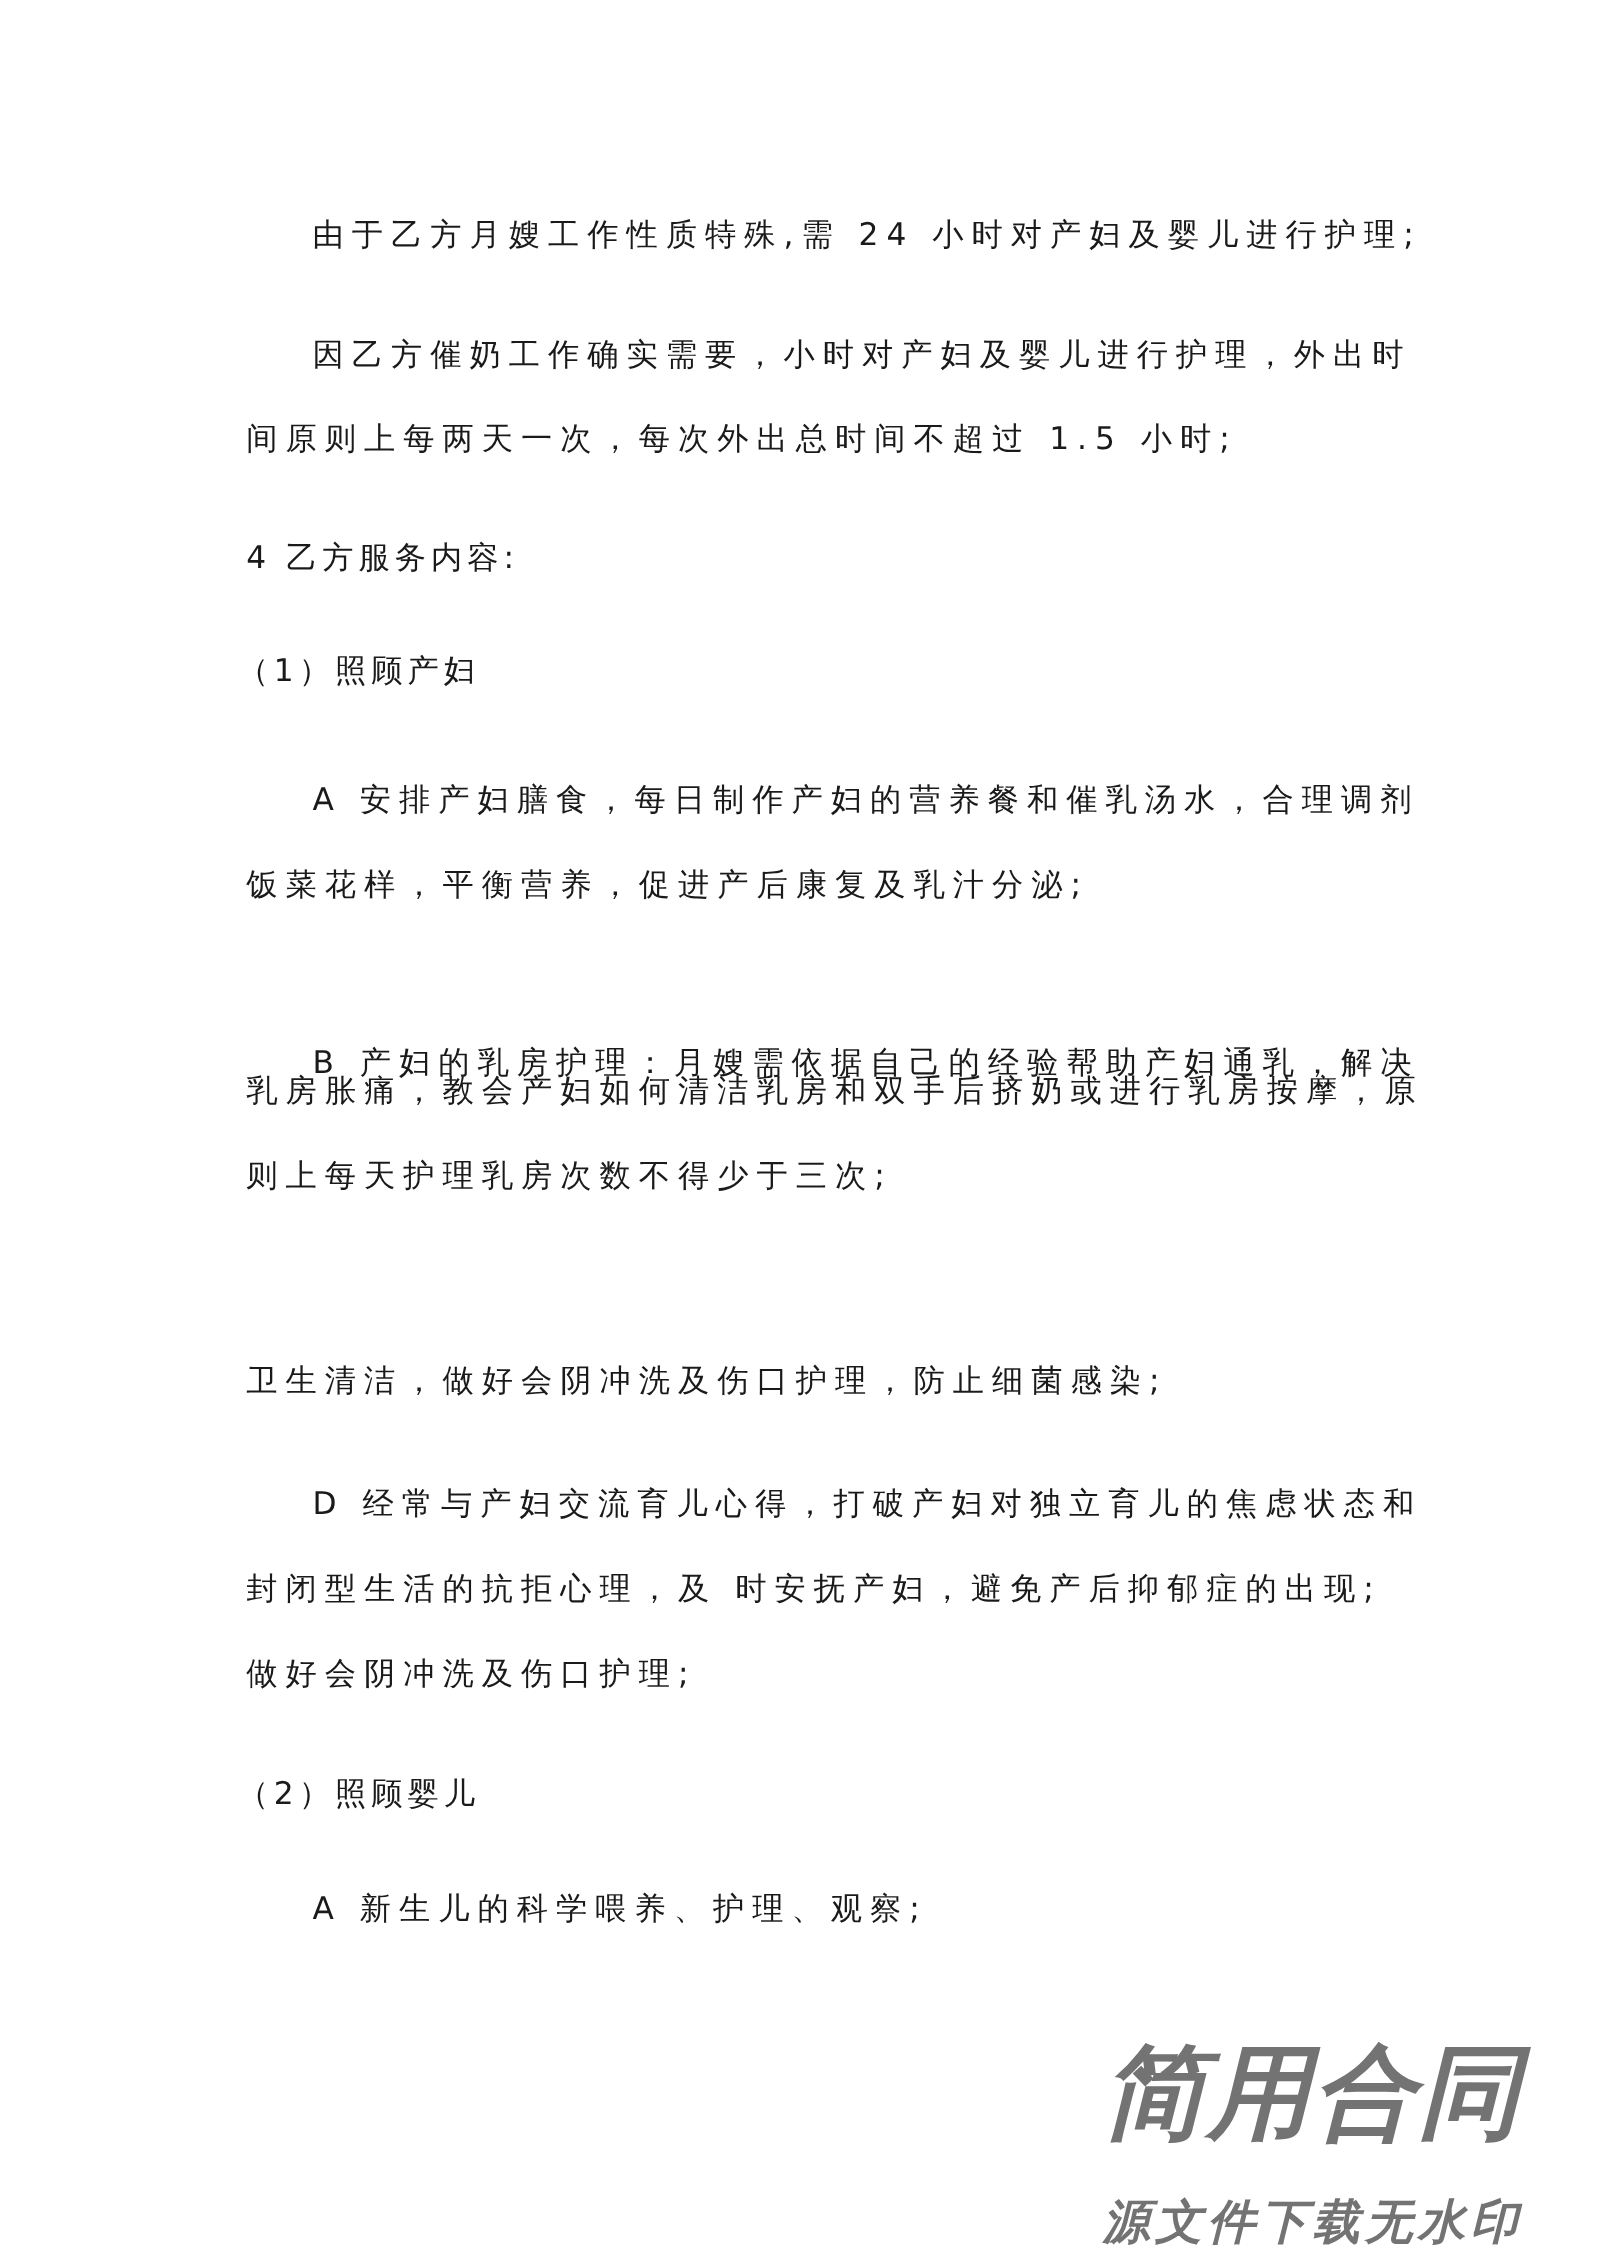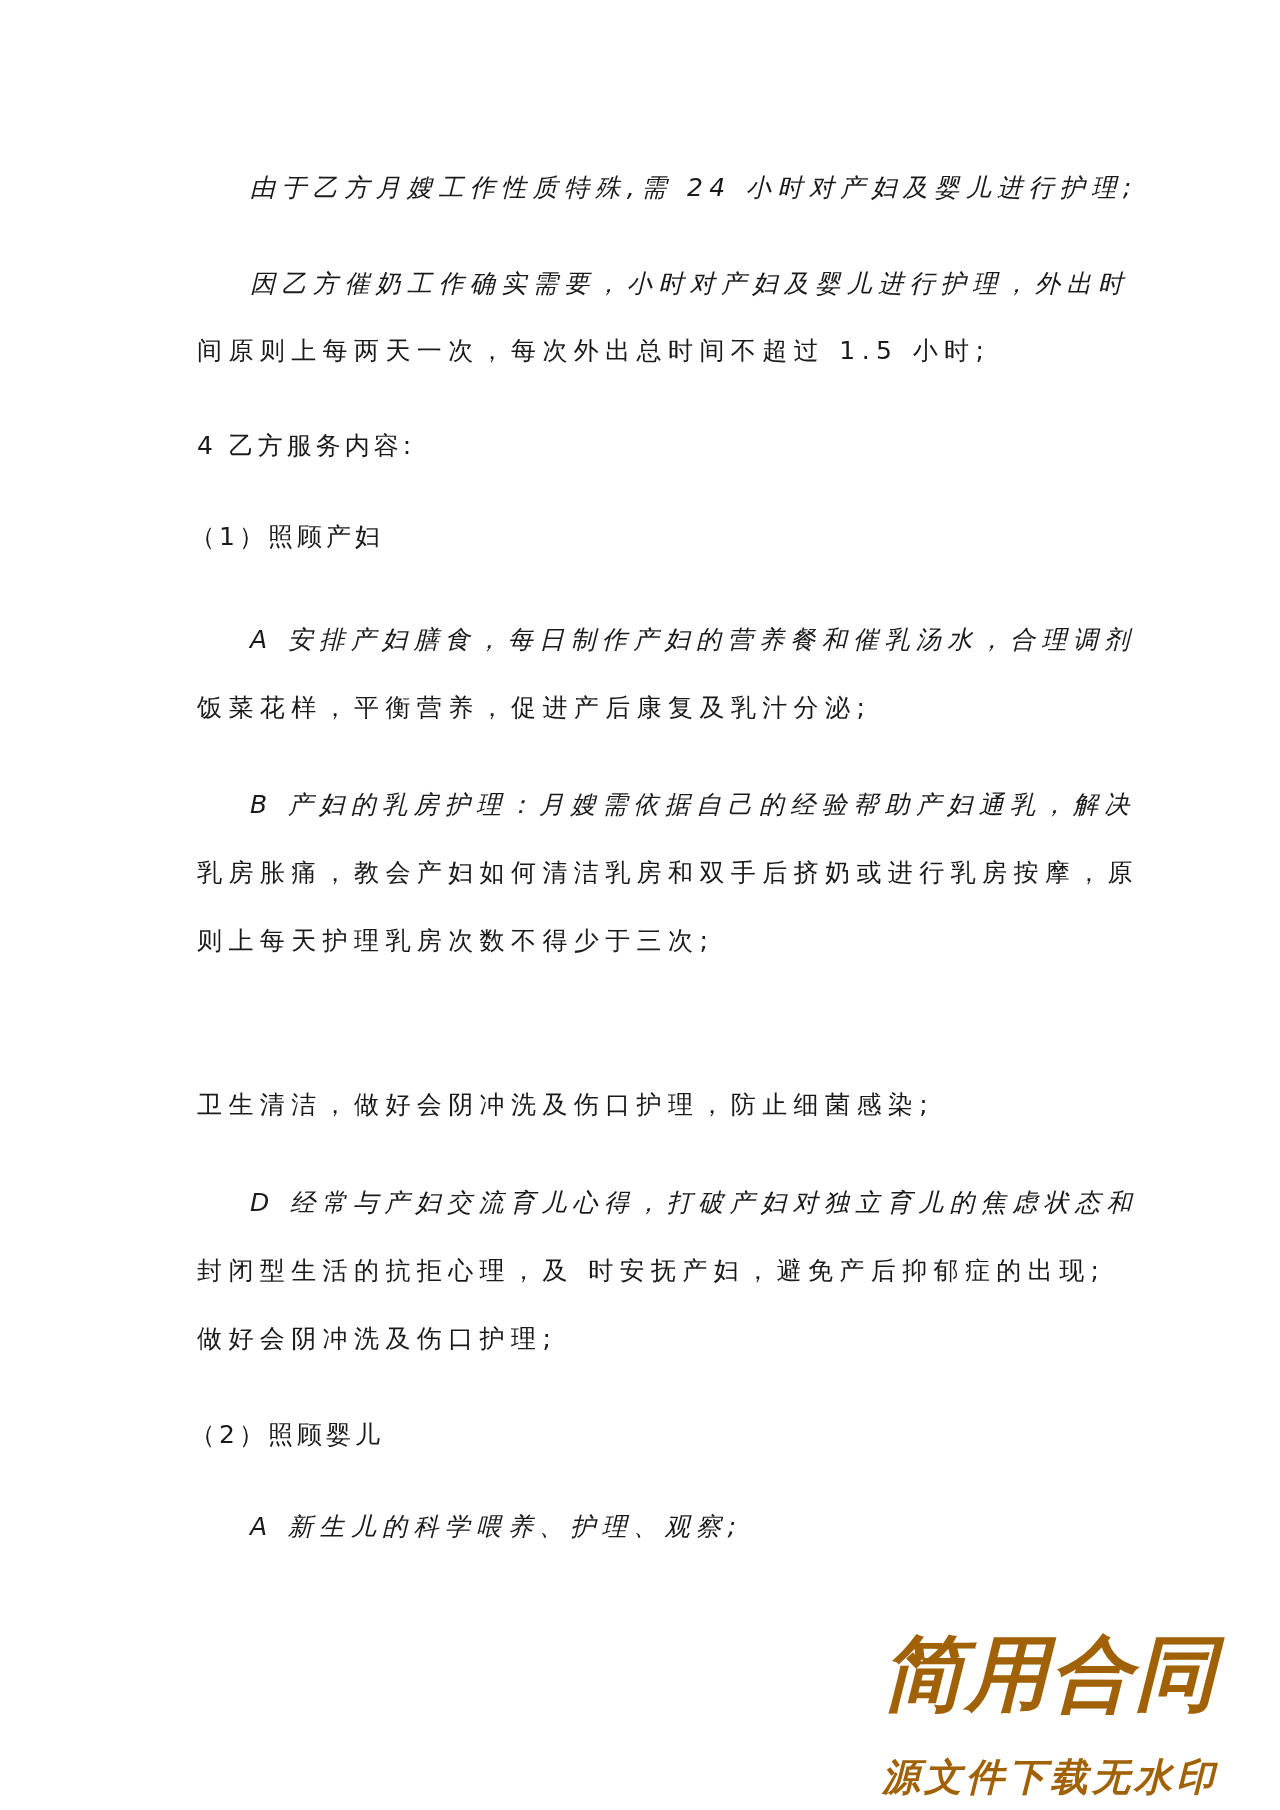--- a/index.html
+++ b/index.html
@@ -1,44 +1,44 @@
 <!DOCTYPE html>
 <html><head>
 <meta charset="utf-8">
 <style>
   html, body { margin: 0; padding: 0; background: #ffffff; }
   body { width: 1280px; height: 1810px; position: relative; overflow: hidden;
          font-family: "DejaVu Sans", "Liberation Sans", sans-serif; color: #1a1a1a; }
   .page { position: absolute; left: 0; top: 0; width: 1280px; height: 1810px; }
   .line { position: absolute; left: 197px; width: 900px; font-size: 25px; line-height: 32px;
           letter-spacing: 6.4px; white-space: nowrap; }
-  .indent { left: 250px; font-style: italic; }
+  .indent { left: 250px; }
   .heading { font-weight: normal; letter-spacing: 4px; }
-  .wm { position: absolute; color: #a16207; font-weight: bold; font-style: italic; white-space: nowrap; }
+  .wm { position: absolute; color: #737373; font-weight: bold; font-style: italic; white-space: nowrap; }
   .wm-title { left: 882px; top: 1620px; font-size: 82px; letter-spacing: 2px; }
   .wm-sub { left: 882px; top: 1730px; font-size: 38px; letter-spacing: 4px; margin-top: 22px; }
 </style>
 </head>
 <body>
 
 <div class="page">
 
   <div class="line indent" style="top:172px">由于乙方月嫂工作性质特殊,需 24 小时对产妇及婴儿进行护理;</div>
 
   <div class="line indent" style="top:268px">因乙方催奶工作确实需要，小时对产妇及婴儿进行护理，外出时</div>
   <div class="line" style="top:335px">间原则上每两天一次，每次外出总时间不超过 1.5 小时;</div>
 
   <div class="line heading" style="top:430px">4 乙方服务内容:</div>
 
   <div class="line heading" style="top:521px; left:190px">（1）照顾产妇</div>
 
   <div class="line indent" style="top:624px">A 安排产妇膳食，每日制作产妇的营养餐和催乳汤水，合理调剂</div>
   <div class="line" style="top:692px">饭菜花样，平衡营养，促进产后康复及乳汁分泌;</div>
 
-  <div class="line indent" style="top:789px">B 产妇的乳房护理：月嫂需依据自己的经验帮助产妇通乳，解决</div>
+  <div class="line indent" style="top:834px">B 产妇的乳房护理：月嫂需依据自己的经验帮助产妇通乳，解决</div>
   <div class="line" style="top:857px">乳房胀痛，教会产妇如何清洁乳房和双手后挤奶或进行乳房按摩，原</div>
   <div class="line" style="top:925px">则上每天护理乳房次数不得少于三次;</div>
 
   <div class="line" style="top:1089px">卫生清洁，做好会阴冲洗及伤口护理，防止细菌感染;</div>
 
   <div class="line indent" style="top:1187px">D 经常与产妇交流育儿心得，打破产妇对独立育儿的焦虑状态和</div>
   <div class="line" style="top:1255px">封闭型生活的抗拒心理，及 时安抚产妇，避免产后抑郁症的出现;</div>
   <div class="line" style="top:1323px">做好会阴冲洗及伤口护理;</div>
 
   <div class="line heading" style="top:1419px; left:190px">（2）照顾婴儿</div>

